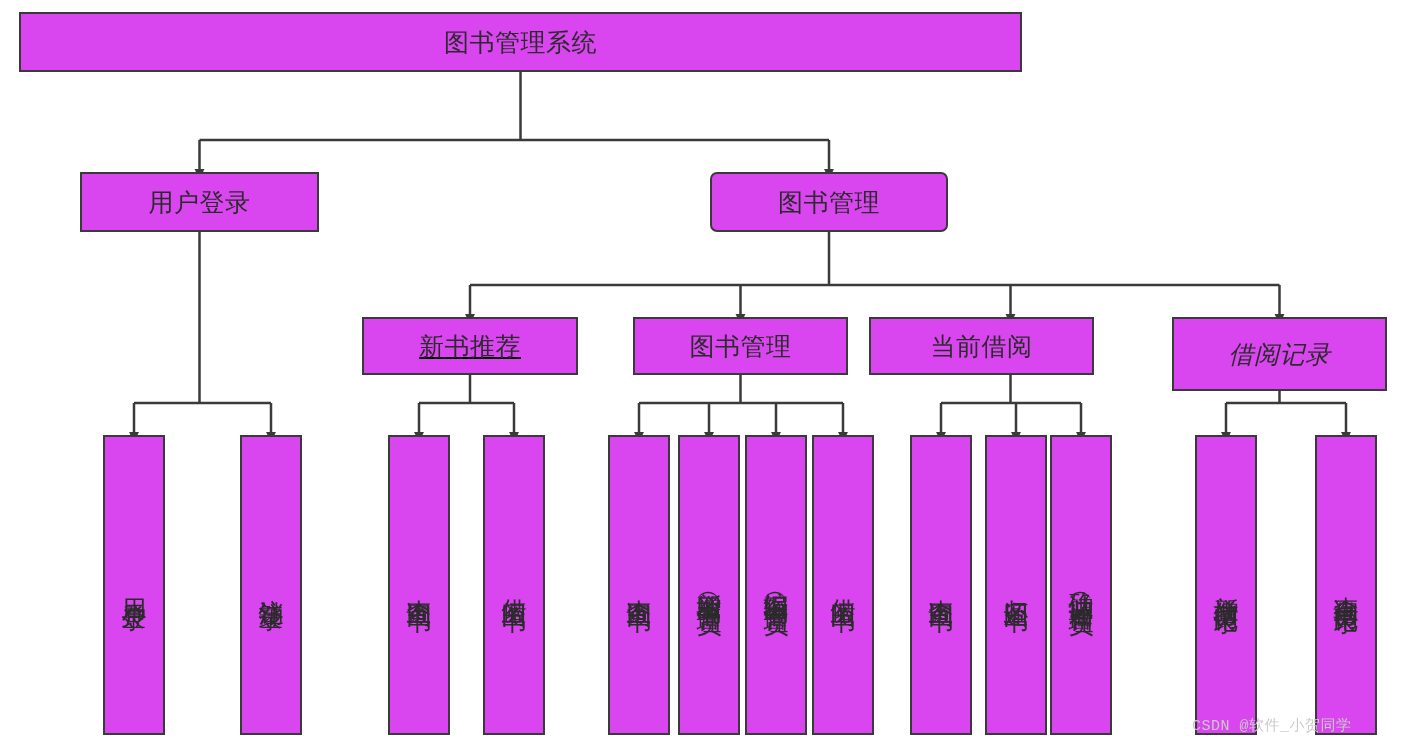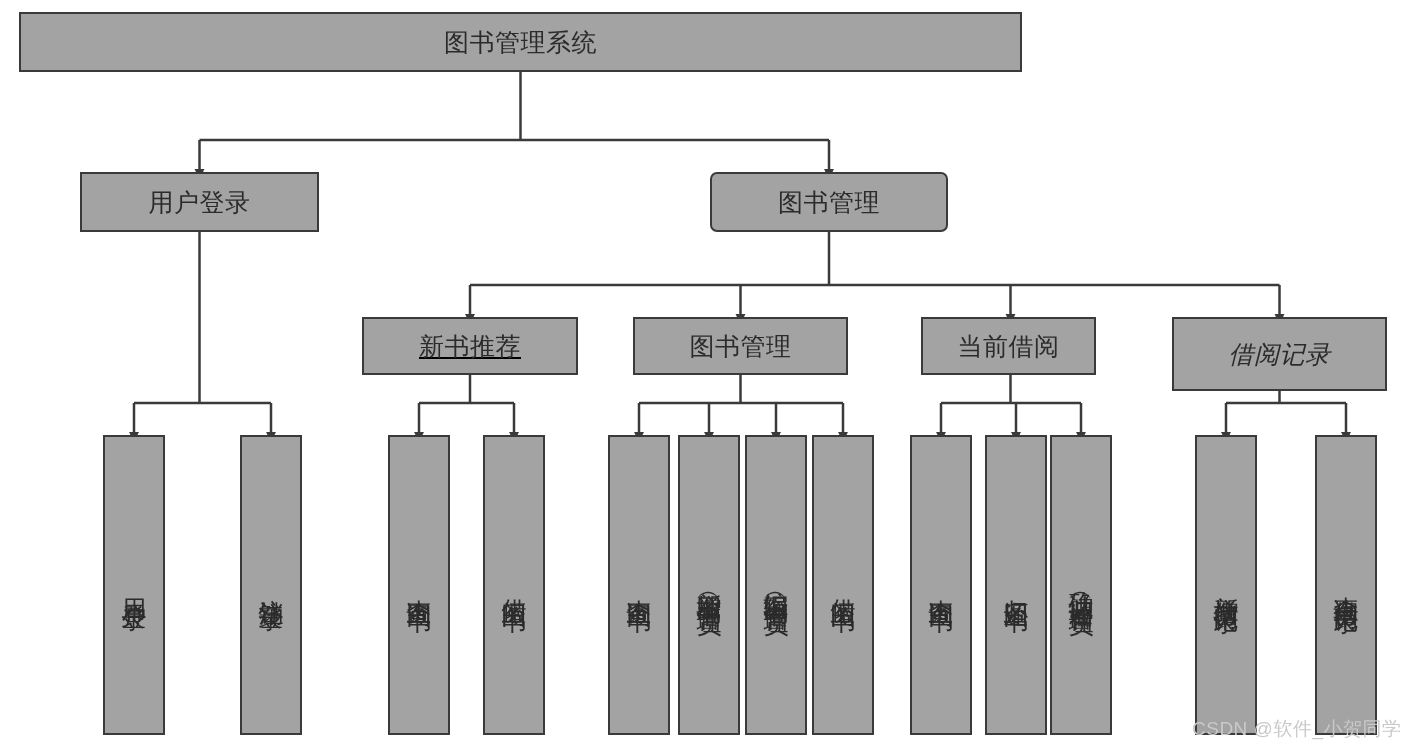--- a/index.html
+++ b/index.html
@@ -24,21 +24,21 @@
     position: absolute;
     left: 0;
     top: 0;
     width: 1405px;
     height: 747px;
     pointer-events: none;
   }
   .node {
     position: absolute;
     box-sizing: border-box;
-    background: #a3a3a3;
+    background: #d946ef;
     border: 2px solid #3a3a3a;
     display: flex;
     align-items: center;
     justify-content: center;
     overflow: hidden;
   }
   .node-label {
     color: #2b2b2b;
     text-align: center;
     line-height: 1.16;
@@ -56,24 +56,25 @@
     writing-mode: vertical-rl;
     text-orientation: upright;
     font-size: 25px;
     letter-spacing: 3px;
     line-height: 1;
     margin: 0 auto;
   }
   .watermark {
     position: absolute;
     color: #c9c9c9;
-    font-size: 19px;
+    font-size: 15px;
     letter-spacing: 0.5px;
     white-space: nowrap;
     user-select: none;
+    font-family: Liberation Mono, monospace;
   }
 </style>
 </head>
 <body>
 
 <div id="diagram-root">
   <svg class="connectors" viewBox="0 0 1405 747" xmlns="http://www.w3.org/2000/svg">
     <defs>
       <marker id="arrowhead" markerWidth="11" markerHeight="11" refX="1.2" refY="5" orient="auto" markerUnits="userSpaceOnUse">
         <path d="M0,0 L0,10 L11,5 z" fill="#3a3a3a"></path>
@@ -125,21 +126,21 @@
       </div>
       <div class="node horizontal" style="left: 710px; top: 172px; width: 238px; height: 60px; border-radius: 7px;">
         <div class="node-label">图书管理</div>
       </div>
       <div class="node horizontal" style="left: 362px; top: 317px; width: 216px; height: 58px; text-decoration: underline;">
         <div class="node-label">新书推荐</div>
       </div>
       <div class="node horizontal" style="left: 633px; top: 317px; width: 215px; height: 58px;">
         <div class="node-label">图书管理</div>
       </div>
-      <div class="node horizontal" style="left: 921px; top: 317px; width: 175px; height: 58px;">
+      <div class="node horizontal" style="left: 869px; top: 317px; width: 225px; height: 58px;">
         <div class="node-label">当前借阅</div>
       </div>
       <div class="node horizontal" style="left: 1172px; top: 317px; width: 215px; height: 74px; font-style: italic;">
         <div class="node-label">借阅记录</div>
       </div>
       <div class="node vertical" style="left: 103px; top: 435px; width: 62px; height: 300px; padding-top: 142px;">
         <div class="node-label">用户登录</div>
       </div>
       <div class="node vertical" style="left: 240px; top: 435px; width: 62px; height: 300px; padding-top: 142px;">
         <div class="node-label">注销登录</div>

